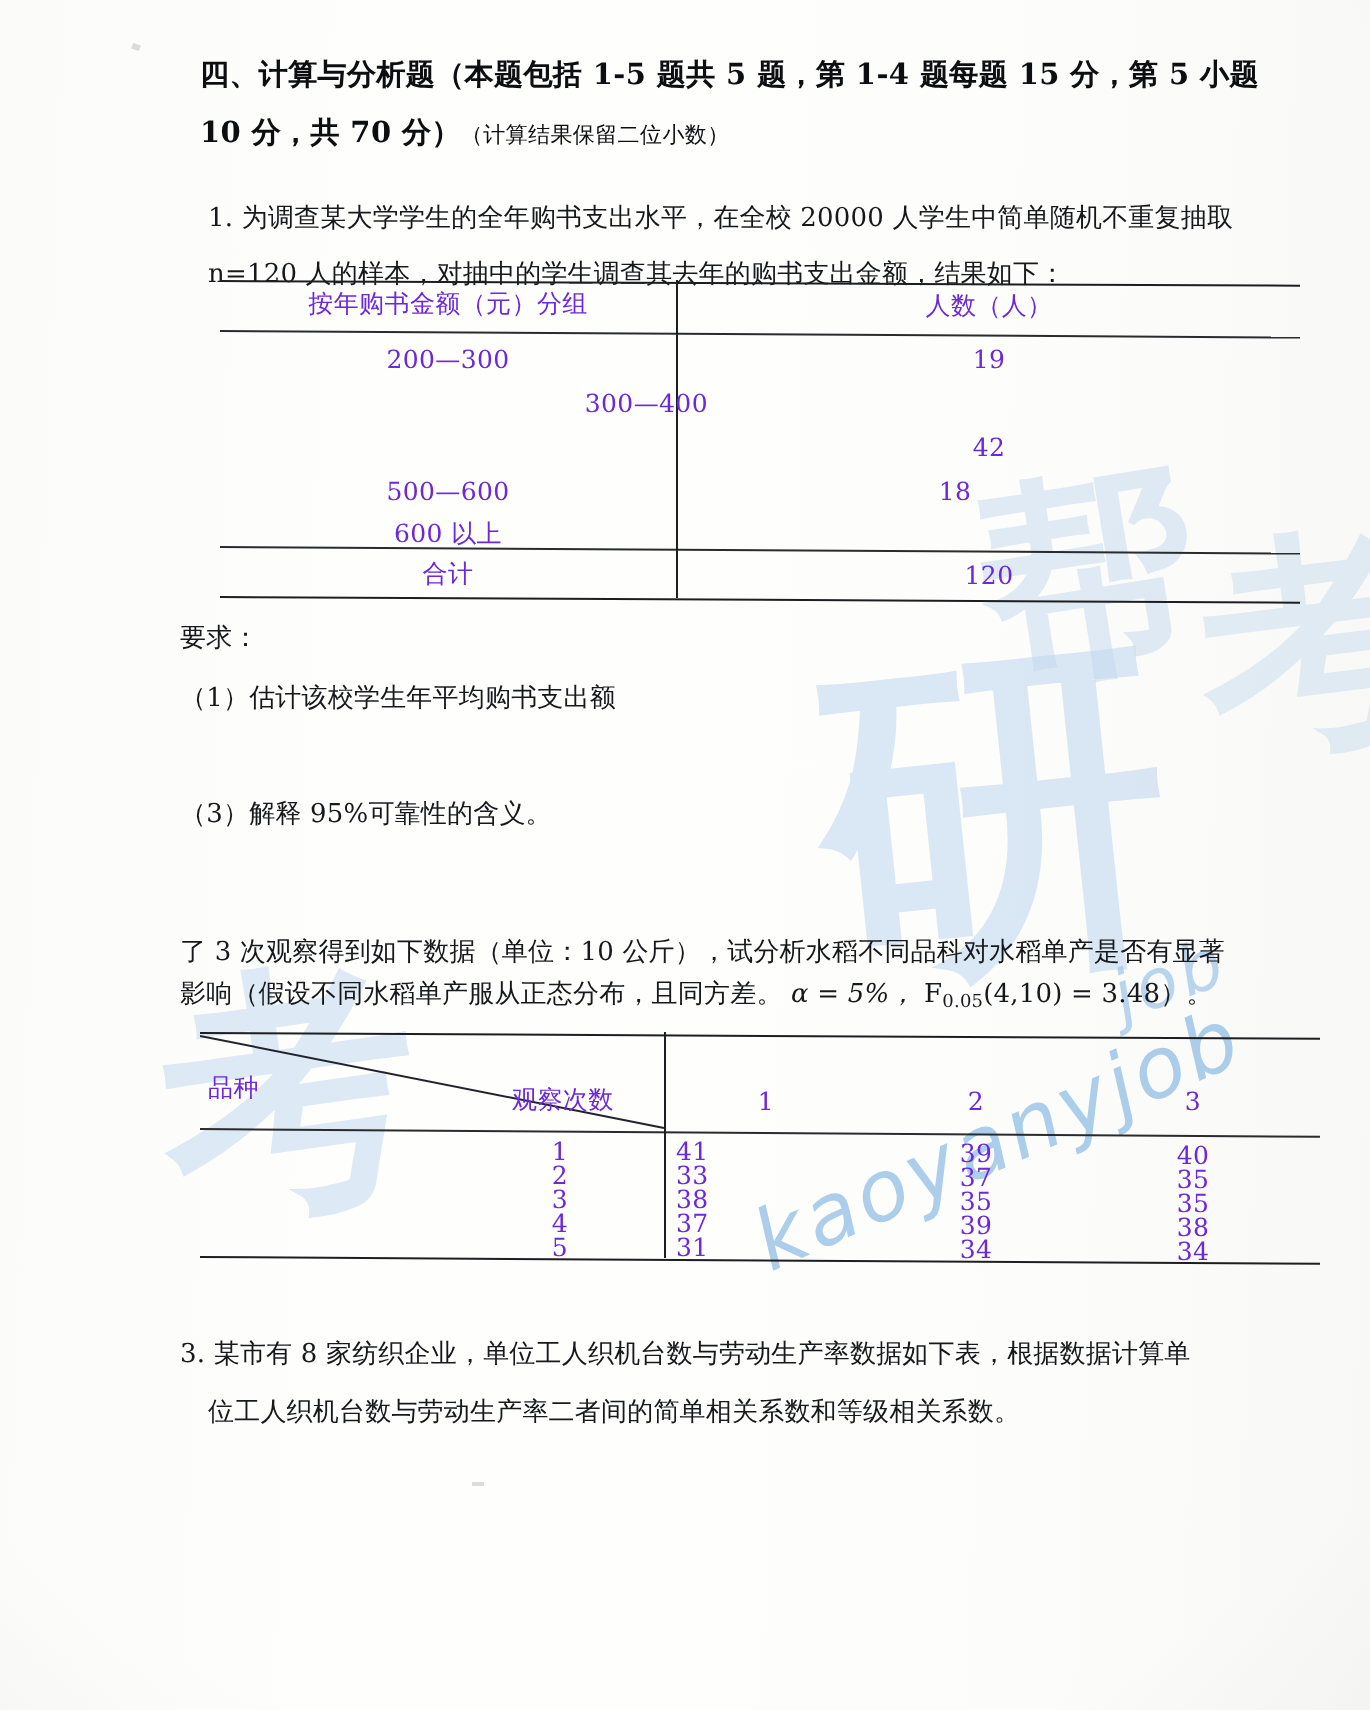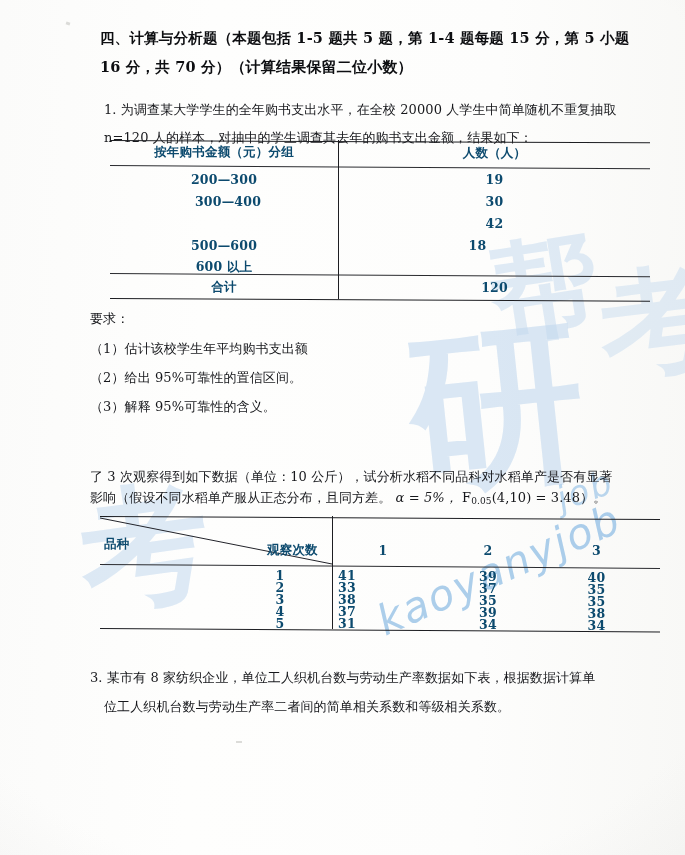--- a/index.html
+++ b/index.html
@@ -74,22 +74,22 @@
 
   .heading {
     position: absolute;
     font-weight: 700;
     font-size: 14.5px;
     letter-spacing: 0.2px;
     line-height: 1.9;
     color: #0d0e11;
   }
   .heading .small {
-    font-weight: 700;
-    font-size: 15px;
+    font-weight: 400;
+    font-size: 11px;
   }
 
   .para {
     position: absolute;
     font-size: 13px;
     line-height: 1.95;
     color: #17181c;
     letter-spacing: 0.1px;
   }
 
@@ -110,24 +110,23 @@
     background: #1d1e22;
     transform-origin: left center;
   }
   .rule.h { height: 1px; }
   .rule.v { width: 1px; }
   .rule.thin { background: #2a2b2f; }
 
   .cell {
     position: absolute;
     font-size: 12.5px;
-    color: #0c4a6e;
+    color: #6d28d9;
     white-space: nowrap;
     letter-spacing: 0.2px;
-    font-weight: bold;
   }
   .cell.center {
     text-align: center;
   }
   .cell.num {
     font-family: "DejaVu Serif", "Liberation Serif", serif;
   }
 
   .formula {
     font-family: "DejaVu Serif", "Liberation Serif", serif;
@@ -157,21 +156,21 @@
     <span class="wm-cjk" style="left:490px; top:215px; font-size:110px; transform:rotate(-9deg); opacity:.5;">帮</span>
     <span class="wm-cjk" style="left:600px; top:245px; font-size:115px; transform:rotate(-7deg); opacity:.45;">考</span>
     <span class="wm-script" style="left:368px; top:545px; font-size:42px; transform:rotate(-24deg);">kaoyanyjob</span>
     <span class="wm-script" style="left:556px; top:470px; font-size:34px; transform:rotate(-20deg); opacity:.7;">job</span>
   </div>
 
   <div id="content">
 
     <div class="heading" style="left:100px; top:24px; width:560px;">四、计算与分析题（本题包括 1-5 题共 5 题，第 1-4 题每题 15 分，第 5 小题</div>
     <div class="heading" style="left:100px; top:53px; width:560px;">
-      <span>16 分，共 70 分）</span><span class="small">（计算结果保留二位小数）</span>
+      <span>10 分，共 70 分）</span><span class="small">（计算结果保留二位小数）</span>
     </div>
 
     <div class="para" style="left:104px; top:97px; width:556px;">
       <span>1.</span>
       <span>为调查某大学学生的全年购书支出水平，在全校 20000 人学生中简单随机不重复抽取</span>
     </div>
     <div class="para" style="left:104px; top:125px; width:556px;">n=120 人的样本，对抽中的学生调查其去年的购书支出金额，结果如下：</div>
 
     <div class="scan-table" style="left:110px; top:140px; width:540px; height:160px;">
 
@@ -180,37 +179,35 @@
       <div class="rule h thin" style="left:0px; top:133px; width:540px; transform:rotate(0.35deg);"></div>
       <div class="rule h" style="left:0px; top:158px; width:540px; transform:rotate(0.3deg);"></div>
       <div class="rule v" style="left:228px; top:0px; height:159px;"></div>
 
       <div class="cell center" style="left:0px; top:4px; width:228px;">按年购书金额（元）分组</div>
       <div class="cell center" style="left:229px; top:5px; width:311px;">人数（人）</div>
 
       <div class="cell center num" style="left:0px; top:32px; width:228px;">200—300</div>
       <div class="cell center num" style="left:229px; top:32px; width:311px;">19</div>
 
-      <div class="cell center num" style="left:4px; top:54px; width:228px;">300—400</div>
-      <div class="cell center num" style="left:229px; top:54px; width:311px;">30</div>
+      <div class="cell center num" style="left:16px; top:54px; width:228px;text-align:right;">300—400</div>
 
       <div class="cell center num" style="left:229px; top:76px; width:311px;">42</div>
 
       <div class="cell center num" style="left:0px; top:98px; width:228px;">500—600</div>
       <div class="cell center num" style="left:212px; top:98px; width:311px;">18</div>
 
       <div class="cell center num" style="left:0px; top:119px; width:228px;">600 以上</div>
 
       <div class="cell center" style="left:0px; top:139px; width:228px;">合计</div>
       <div class="cell center num" style="left:229px; top:140px; width:311px;">120</div>
     </div>
 
     <div class="req-label" style="left:90px; top:310px;">要求：</div>
     <div class="req-item" style="left:90px; top:340px;">（1）估计该校学生年平均购书支出额</div>
-    <div class="req-item" style="left:90px; top:369px;">（2）给出 95%可靠性的置信区间。</div>
     <div class="req-item" style="left:90px; top:398px;">（3）解释 95%可靠性的含义。</div>
 
     <div class="para" style="left:90px; top:464px; width:570px;">了 3 次观察得到如下数据（单位：10 公斤），试分析水稻不同品科对水稻单产是否有显著</div>
     <div class="para formula" style="left:90px; top:485px; width:570px;">
       <span>影响（假设不同水稻单产服从正态分布，且同方差。</span>
       <i>α = 5%，</i>
       <span>F</span><sub>0.05</sub><span>(4,10) = 3.48</span><span>）。</span>
     </div>
 
     <div class="scan-table" style="left:100px; top:516px; width:560px; height:113px;">
@@ -218,21 +215,21 @@
       <div class="rule h" style="left:0px; top:0px; width:560px; transform:rotate(0.3deg);"></div>
       <div class="rule h thin" style="left:0px; top:48px; width:560px; transform:rotate(0.4deg);"></div>
       <div class="rule h" style="left:0px; top:112px; width:560px; transform:rotate(0.35deg);"></div>
       <div class="rule v" style="left:232px; top:0px; height:113px;"></div>
 
       <svg style="position:absolute; left:0px; top:0px;" width="233" height="49" viewBox="0 0 233 49">
         <line x1="0" y1="2" x2="232" y2="48" stroke="#22232a" stroke-width="1"></line>
       </svg>
 
       <div class="cell" style="left:4px; top:20px;">品种</div>
-      <div class="cell" style="left:167px; top:26px;">观察次数</div>
+      <div class="cell" style="left:156px; top:26px;">观察次数</div>
 
       <div class="cell center num" style="left:233px; top:27px; width:100px;">1</div>
       <div class="cell center num" style="left:333px; top:27px; width:110px;">2</div>
       <div class="cell center num" style="left:443px; top:27px; width:107px;">3</div>
 
       <div class="cell center num" style="left:160px; top:52px; width:40px;">1</div>
       <div class="cell center num" style="left:160px; top:64px; width:40px;">2</div>
       <div class="cell center num" style="left:160px; top:76px; width:40px;">3</div>
       <div class="cell center num" style="left:160px; top:88px; width:40px;">4</div>
       <div class="cell center num" style="left:160px; top:100px; width:40px;">5</div>

